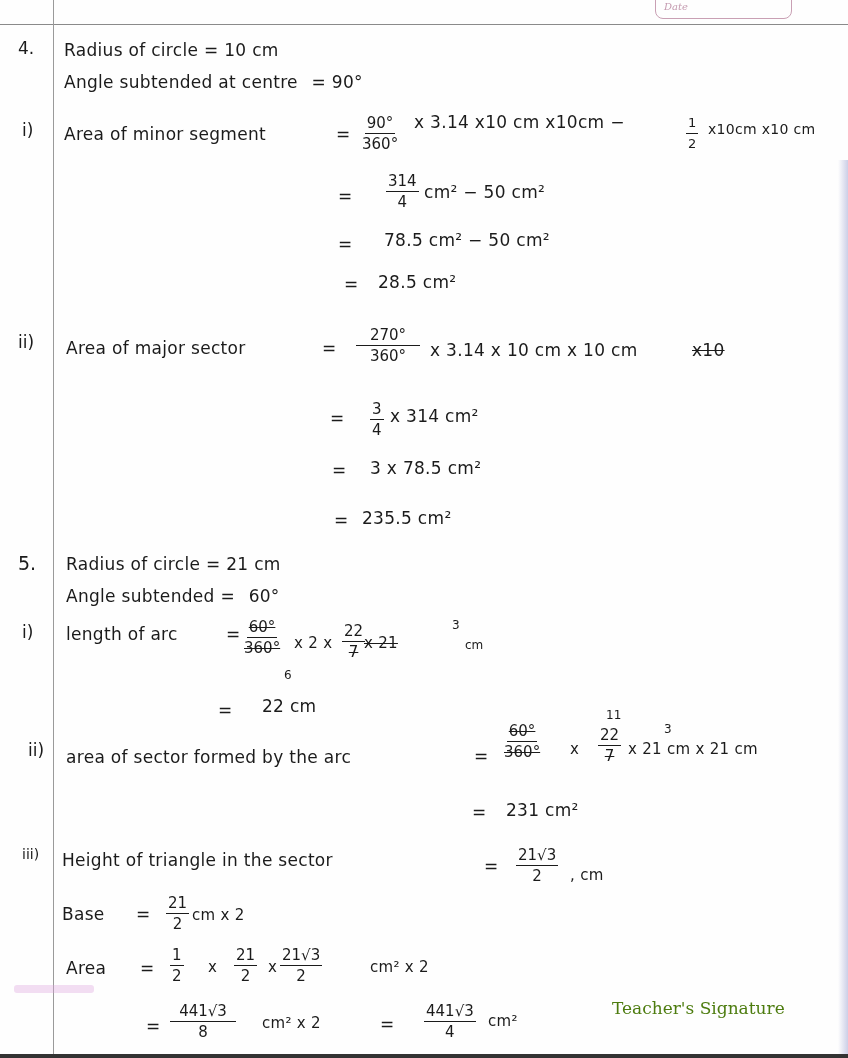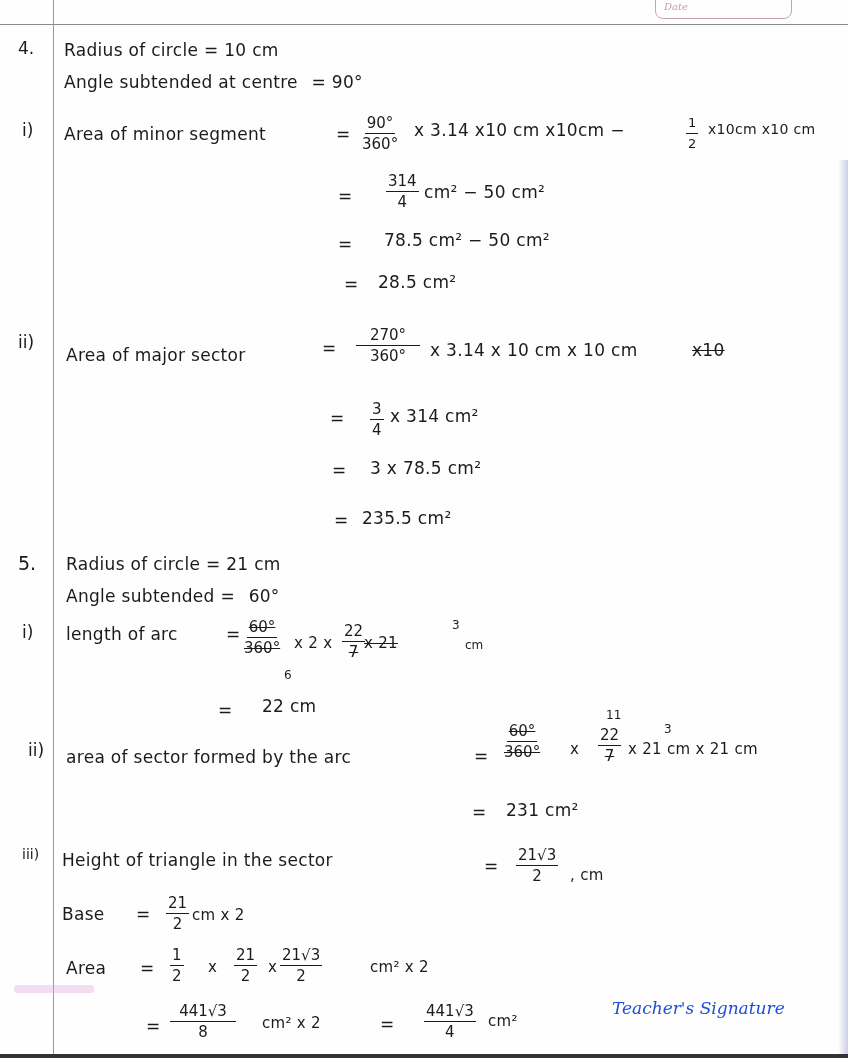--- a/index.html
+++ b/index.html
@@ -24,21 +24,21 @@
       color: #1b1b1b; white-space: nowrap; letter-spacing: 0.3px; }
     .qnum { position: absolute; font-size: 17px; color: #1b1b1b; }
     .frac { position: absolute; display: inline-flex; flex-direction: column; align-items: center;
       font-size: 15px; color: #1b1b1b; }
     .frac .num { padding: 0 2px 1px; border-bottom: 1.5px solid #1b1b1b; line-height: 18px; }
     .frac .den { line-height: 18px; padding-top: 1px; }
     .strike { text-decoration: line-through; }
     .small { position: absolute; font-size: 12px; color: #1b1b1b; }
 
     .teacher-sig { position: absolute; left: 612px; top: 998px; font-family: "DejaVu Serif", serif;
-      font-style: italic; font-size: 17px; color: #1d4ed8; }
+      font-size: 17px; color: #4d7c0f; }
     .smudge { position: absolute; left: 14px; top: 985px; width: 80px; height: 8px;
       background: rgba(220,160,220,0.35); border-radius: 3px; }
   </style>
 </head>
 <body>
 
 <div class="page">
   <div class="top-rule"></div>
   <div class="margin-rule"></div>
   <div class="right-shadow"></div>
@@ -59,42 +59,42 @@
     <span>90°</span>
   </div>
 
   <span class="qnum" style="left:22px;top:120px;">i)</span>
   <div class="hw" style="left:64px;top:124px;">Area of minor segment</div>
   <span class="hw" style="left:336px;top:124px;">=</span>
   <div class="frac" style="left:362px;top:114px;">
     <span class="num">90°</span>
     <span class="den">360°</span>
   </div>
-  <span class="hw" style="left:414px;top:120px;">x 3.14 x10 cm x10cm  −</span>
+  <span class="hw" style="left:414px;top:112px;">x 3.14 x10 cm x10cm  −</span>
   <div class="frac" style="left:686px;top:114px;font-size:13px;">
     <span class="num">1</span>
     <span class="den">2</span>
   </div>
   <span class="hw" style="left:708px;top:121px;font-size:14px;">x10cm x10 cm</span>
 
   <span class="hw" style="left:338px;top:186px;">=</span>
   <div class="frac" style="left:386px;top:172px;">
     <span class="num">314</span>
     <span class="den">4</span>
   </div>
   <span class="hw" style="left:424px;top:182px;">cm² − 50 cm²</span>
 
   <span class="hw" style="left:338px;top:234px;">=</span>
   <span class="hw" style="left:384px;top:230px;">78.5 cm² − 50 cm²</span>
 
   <span class="hw" style="left:344px;top:274px;">=</span>
   <span class="hw" style="left:378px;top:272px;">28.5 cm²</span>
 
   <span class="qnum" style="left:18px;top:332px;">ii)</span>
-  <div class="hw" style="left:66px;top:338px;margin-top:7px;">Area of major sector</div>
+  <div class="hw" style="left:66px;top:338px;">Area of major sector</div>
   <span class="hw" style="left:322px;top:338px;">=</span>
   <div class="frac" style="left:356px;top:326px;width:64px;">
     <span class="num" style="width:64px;text-align:center;">270°</span>
     <span class="den">360°</span>
   </div>
   <span class="hw" style="left:430px;top:340px;">x 3.14 x 10 cm x 10 cm</span>
   <span class="hw strike" style="left:692px;top:340px;">x10</span>
 
   <span class="hw" style="left:330px;top:408px;">=</span>
   <div class="frac" style="left:370px;top:400px;">

